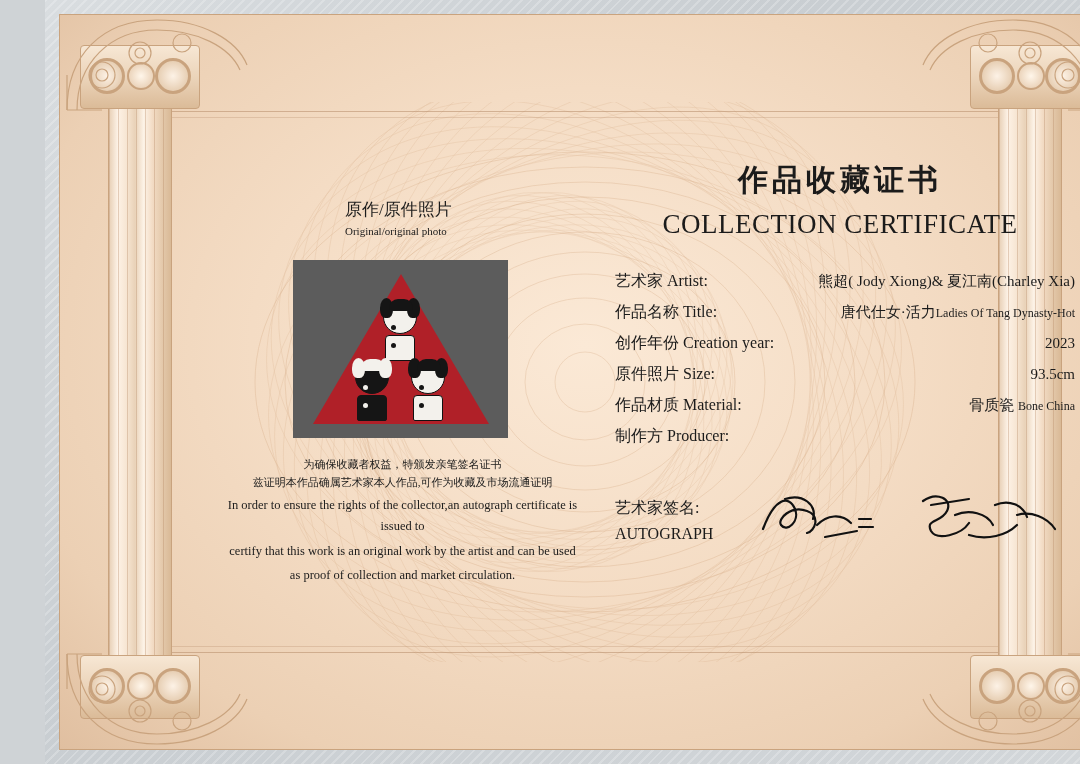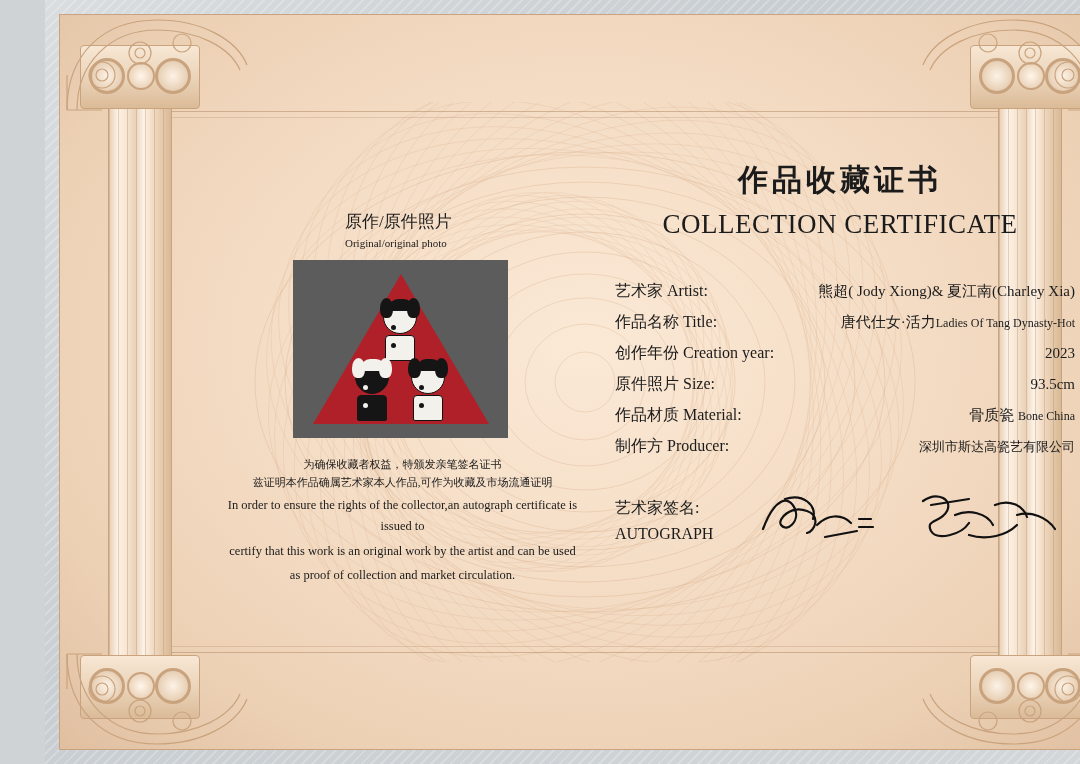--- a/index.html
+++ b/index.html
@@ -147,21 +147,21 @@
   .title-en {
     margin-top: 8px;
     font-size: 27px;
     letter-spacing: 0.5px;
     color: #1b1b1b;
     font-family: "Liberation Serif", serif;
   }
 
   .photo-label {
     position: absolute;
-    left: 165px; top: 84px;
+    left: 165px; top: 72px;
     font-size: 17px;
     color: #1b1b1b;
     line-height: 1.5;
   }
   .photo-label .ln2 { font-size: 11px; }
 
   .artwork {
     position: absolute;
     left: 113px; top: 135px;
     width: 215px; height: 178px;
@@ -222,21 +222,21 @@
     width: 365px;
     text-align: center;
     color: #1b1b1b;
     line-height: 1.65;
   }
   .statement .cn { font-size: 11px; }
   .statement .en { font-size: 12.5px; margin-top: 4px; text-align: center; }
 
   .fields {
     position: absolute;
-    left: 435px; top: 156px;
+    left: 435px; top: 146px;
     width: 460px;
   }
   .field-row {
     display: flex;
     align-items: baseline;
     height: 25px;
     margin-bottom: 6px;
   }
   .field-label {
     flex: 0 0 165px;
@@ -503,21 +503,20 @@
 
         <div class="field-row">
           <div class="field-label">作品材质 Material:</div>
           <div class="field-value">
             <span>骨质瓷</span>&nbsp;<span class="tiny">Bone China</span>
           </div>
         </div>
 
         <div class="field-row">
           <div class="field-label">制作方 Producer:</div>
-          <div class="field-value small">深圳市斯达高瓷艺有限公司</div>
         </div>
 
       </div>
 
       <div class="sign-block">
         <div class="sign-label">
           <div>艺术家签名:</div>
           <div>AUTOGRAPH</div>
         </div>
         <svg class="sign-marks" viewBox="0 0 320 70">

